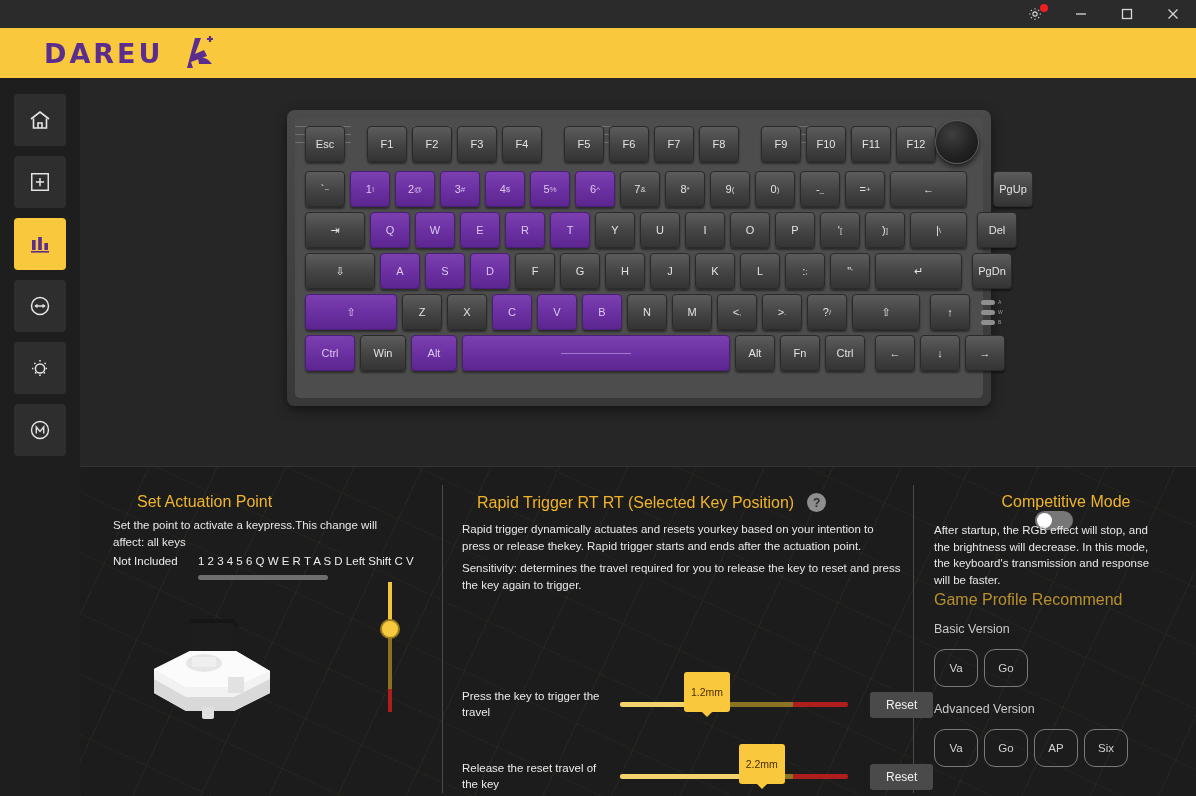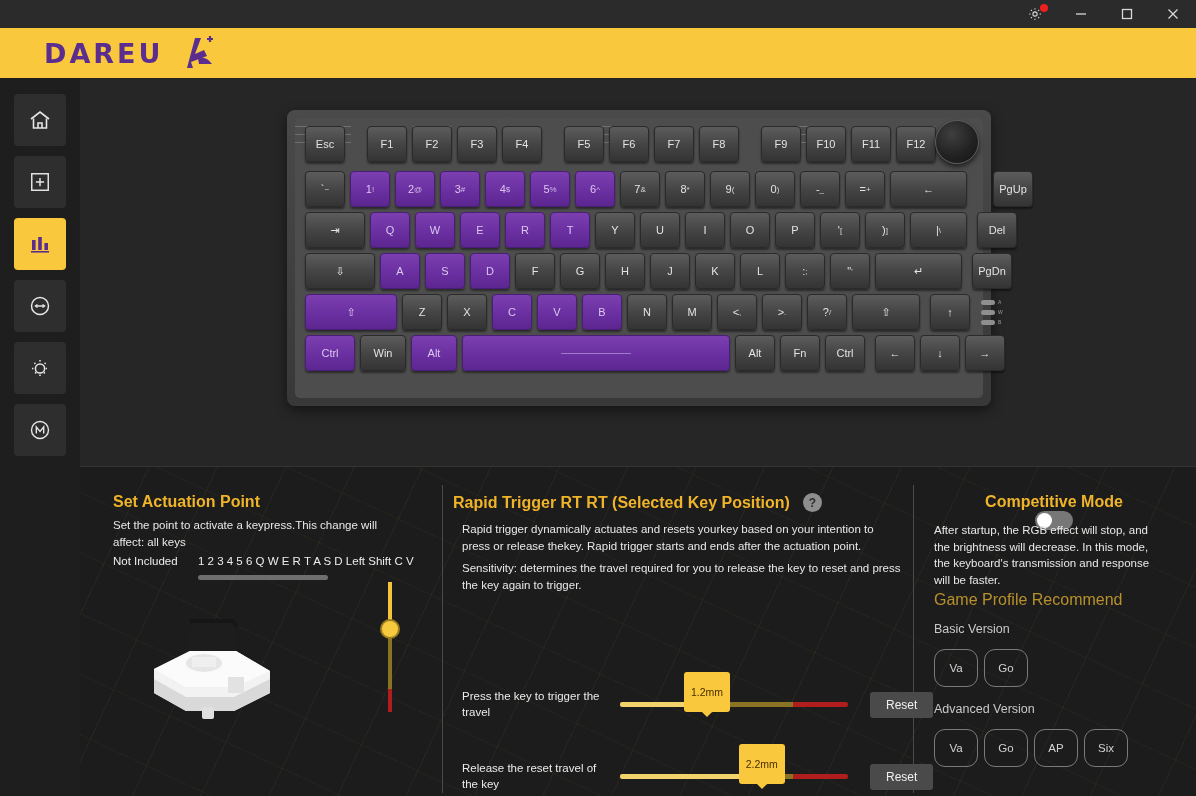--- a/index.html
+++ b/index.html
@@ -110,21 +110,21 @@
       repeating-linear-gradient(115deg, rgba(250,200,60,.05) 0 1px, transparent 1px 62px),
       repeating-linear-gradient(25deg, rgba(250,200,60,.035) 0 1px, transparent 1px 55px),
       #1c1c1c;
     border-top: 1px solid #333;
   }
   .divider {
     position: absolute; top: 18px; width: 1px; height: 308px; background: #4a4a4a;
   }
   .panel { position: absolute; top: 0; }
   .p-title {
-    color: #f0b429; font-size: 16px; font-weight: bold;
+    color: #f0b429; font-size: 16px; font-weight: normal; margin-left: 24px;
   }
   .p-desc { color: #e8e8e8; font-size: 11.5px; line-height: 1.45; }
   .dimbtn {
     background: #4a4a4a; border: none; border-radius: 3px;
     color: #f0f0f0; font-size: 12px; padding: 8px 14px;
     font-family: "Liberation Sans", sans-serif;
   }
 
   
   .vslider { position: absolute; }

